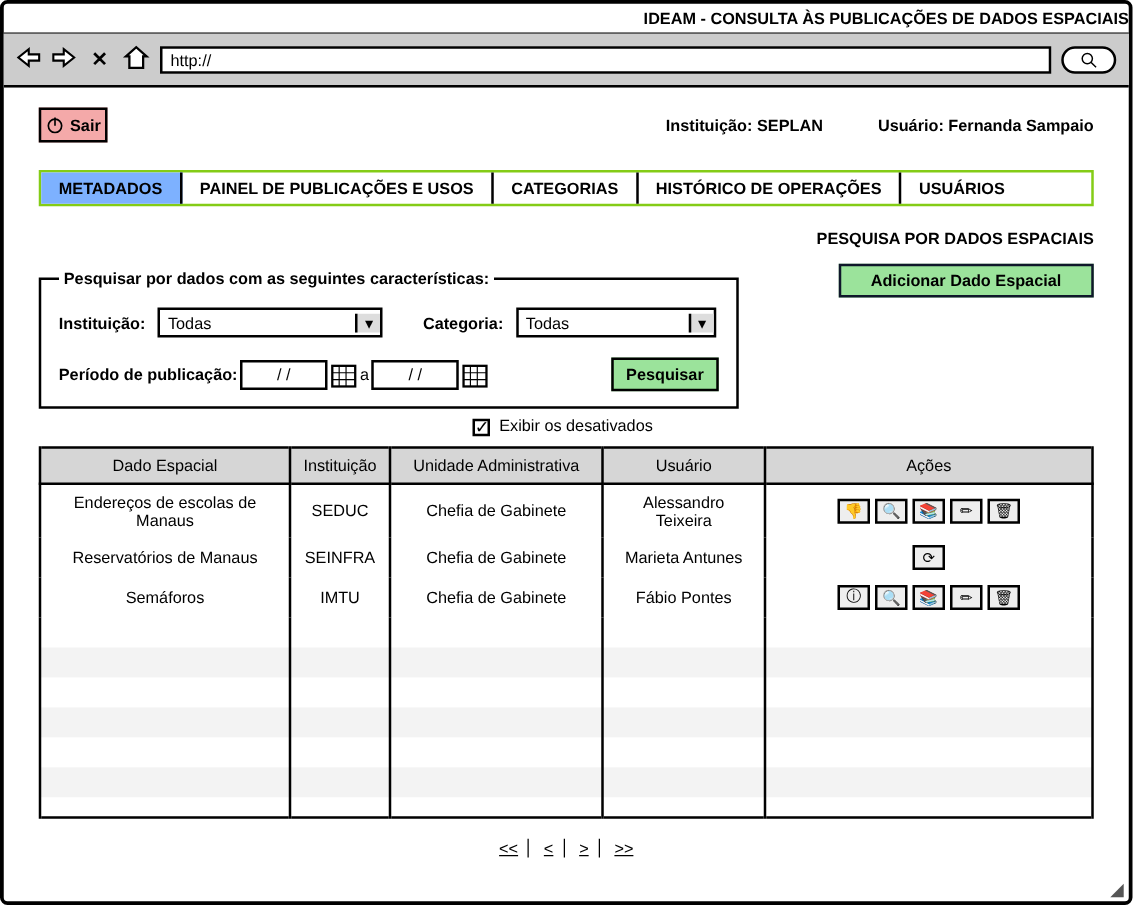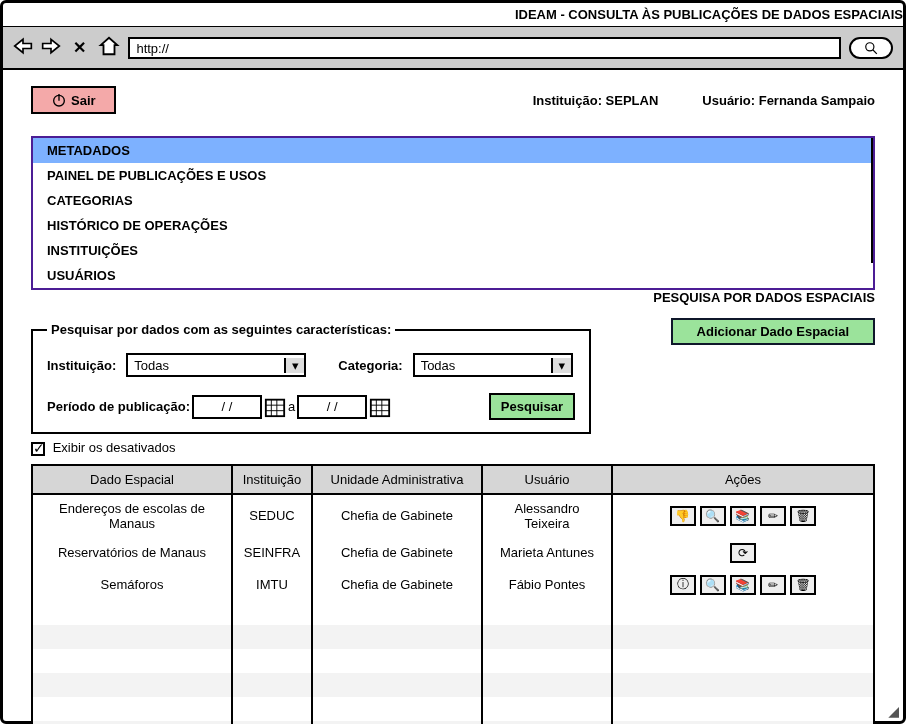--- a/index.html
+++ b/index.html
@@ -61,33 +61,33 @@
   }
   .top-row {
     display: flex;
     align-items: center;
     justify-content: space-between;
     margin-bottom: 22px;
   }
   .exit-btn {
     background: #f4a9a9;
     border: 2px solid #000;
-    padding: 4px 18px;
+    padding: 4px 3px;
     display: flex;
     align-items: center;
     gap: 4px;
     cursor: pointer;
     font-weight: bold;
   }
   .user-info { display: flex; gap: 44px; font-weight: bold;}
 
   .tabs {
     display: flex;
-    border: 2px solid #4c1d95;
-    flex-direction: column;
+    border: 2px solid #84cc16;
+    margin-bottom: 18px;
   }
   .tab {
     border-right: 2px solid #000;
     padding: 5px 14px;
     cursor: pointer;
     font-weight: bold;
     white-space: nowrap;
   }
   .tab:last-child { border-right: none; }
   .tab.active { background: #7db1ff; }
@@ -153,21 +153,21 @@
   .search-btn {
     margin-left: auto;
     background: #9be39b;
     border: 2px solid #000;
     padding: 4px 10px;
     font-weight: bold;
     cursor: pointer;
   }
 
   .cb-row {
-    text-align: left;
+    text-align: center;
     margin: 4px 6px 8px 0;
   }
   .cb-row label { cursor: pointer; }
   .cb {
     display:inline-block;
     width:14px; height:14px;
     border:2px solid #000;
     vertical-align: middle;
     margin-right: 4px;
     position: relative;
@@ -283,21 +283,20 @@
           <span>Fernanda Sampaio</span>
         </div>
       </div>
     </div>
 
     <div class="tabs">
       <div class="tab active">METADADOS</div>
       <div class="tab">PAINEL DE PUBLICAÇÕES E USOS</div>
       <div class="tab">CATEGORIAS</div>
       <div class="tab">HISTÓRICO DE OPERAÇÕES</div>
-      <div class="tab">INSTITUIÇÕES</div>
       <div class="tab">USUÁRIOS</div>
     </div>
 
     <div class="page-title">PESQUISA POR DADOS ESPACIAIS</div>
 
     <div class="add-btn">Adicionar Dado Espacial</div>
 
     <fieldset class="search">
       <legend>Pesquisar por dados com as seguintes características:</legend>
       <div class="row1">

